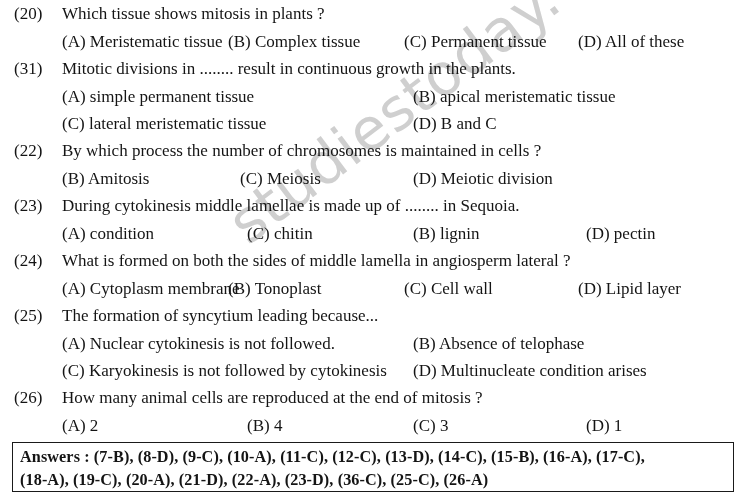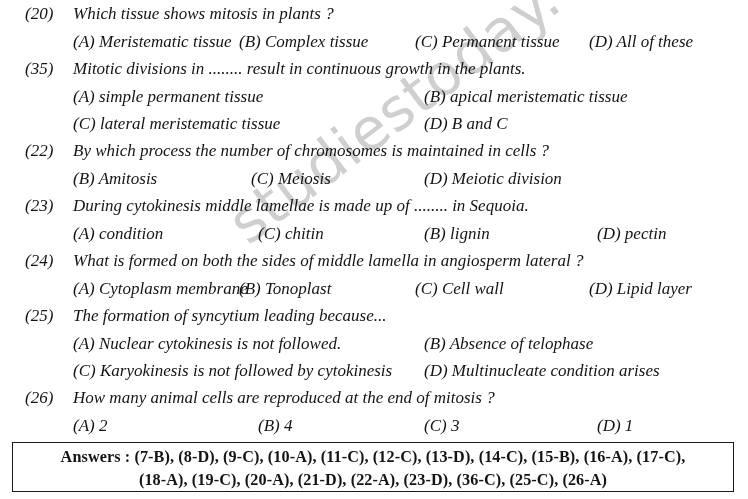--- a/index.html
+++ b/index.html
@@ -41,25 +41,24 @@
     transform-origin: 0 50%;
     white-space: nowrap;
     pointer-events: none;
     z-index: 1;
     user-select: none;
   }
 
   
   .qlist {
     position: absolute;
-    left: 11px;
+    left: 0;
     top: 0;
     width: 664px;
     z-index: 2;
-    font-style: italic;
   }
 
   .qblock {
     position: relative;
   }
 
   .qhead {
     position: relative;
     height: 28px;
     line-height: 28px;
@@ -119,21 +118,20 @@
     position: absolute;
     left: 12px;
     top: 442px;
     width: 722px;
     height: 50px;
     border: 1.6px solid #1a1a1a;
     background: transparent;
     box-sizing: border-box;
     padding: 3px 7px 0 7px;
     z-index: 3;
-    text-align: center;
   }
   .answers-line {
     font-size: 16.2px;
     font-weight: bold;
     line-height: 23px;
     white-space: nowrap;
     letter-spacing: 0.1px;
   }
 </style>
 </head>
@@ -151,21 +149,21 @@
         </div>
         <div class="optrow cols4w">
           <span class="opt"><span class="lbl">(A)</span> <span class="txt">Meristematic tissue</span></span>
           <span class="opt"><span class="lbl">(B)</span> <span class="txt">Complex tissue</span></span>
           <span class="opt"><span class="lbl">(C)</span> <span class="txt">Permanent tissue</span></span>
           <span class="opt"><span class="lbl">(D)</span> <span class="txt">All of these</span></span>
         </div>
       </div>
       <div class="qblock">
         <div class="qhead">
-          <span class="qnum">(35)</span>
+          <span class="qnum">(31)</span>
           <span class="qtext">Mitotic divisions in ........ result in continuous growth in the plants.</span>
         </div>
         <div class="optrow cols2">
           <span class="opt"><span class="lbl">(A)</span> <span class="txt">simple permanent tissue</span></span>
           <span class="opt"><span class="lbl">(B)</span> <span class="txt">apical meristematic tissue</span></span>
         </div>
         <div class="optrow cols2">
           <span class="opt"><span class="lbl">(C)</span> <span class="txt">lateral meristematic tissue</span></span>
           <span class="opt"><span class="lbl">(D)</span> <span class="txt">B and C</span></span>
         </div>

